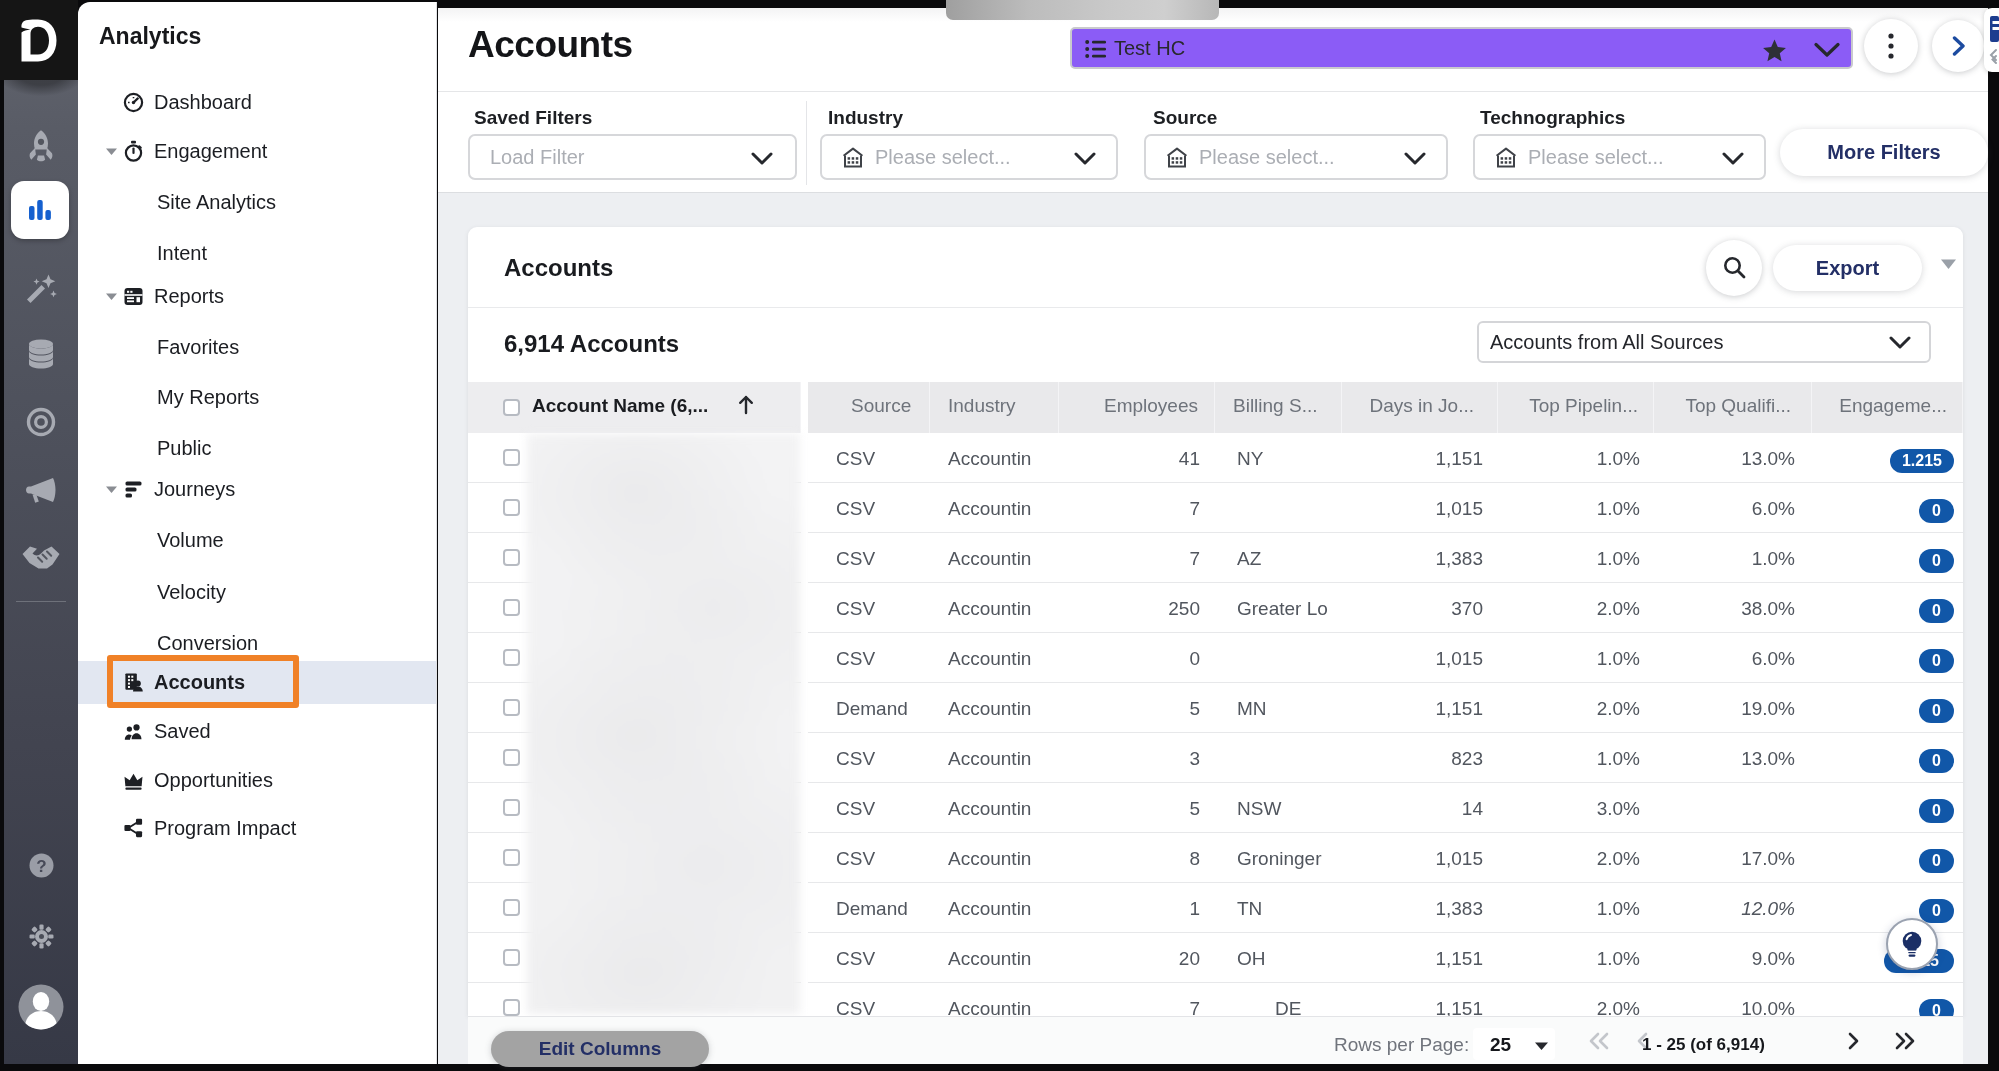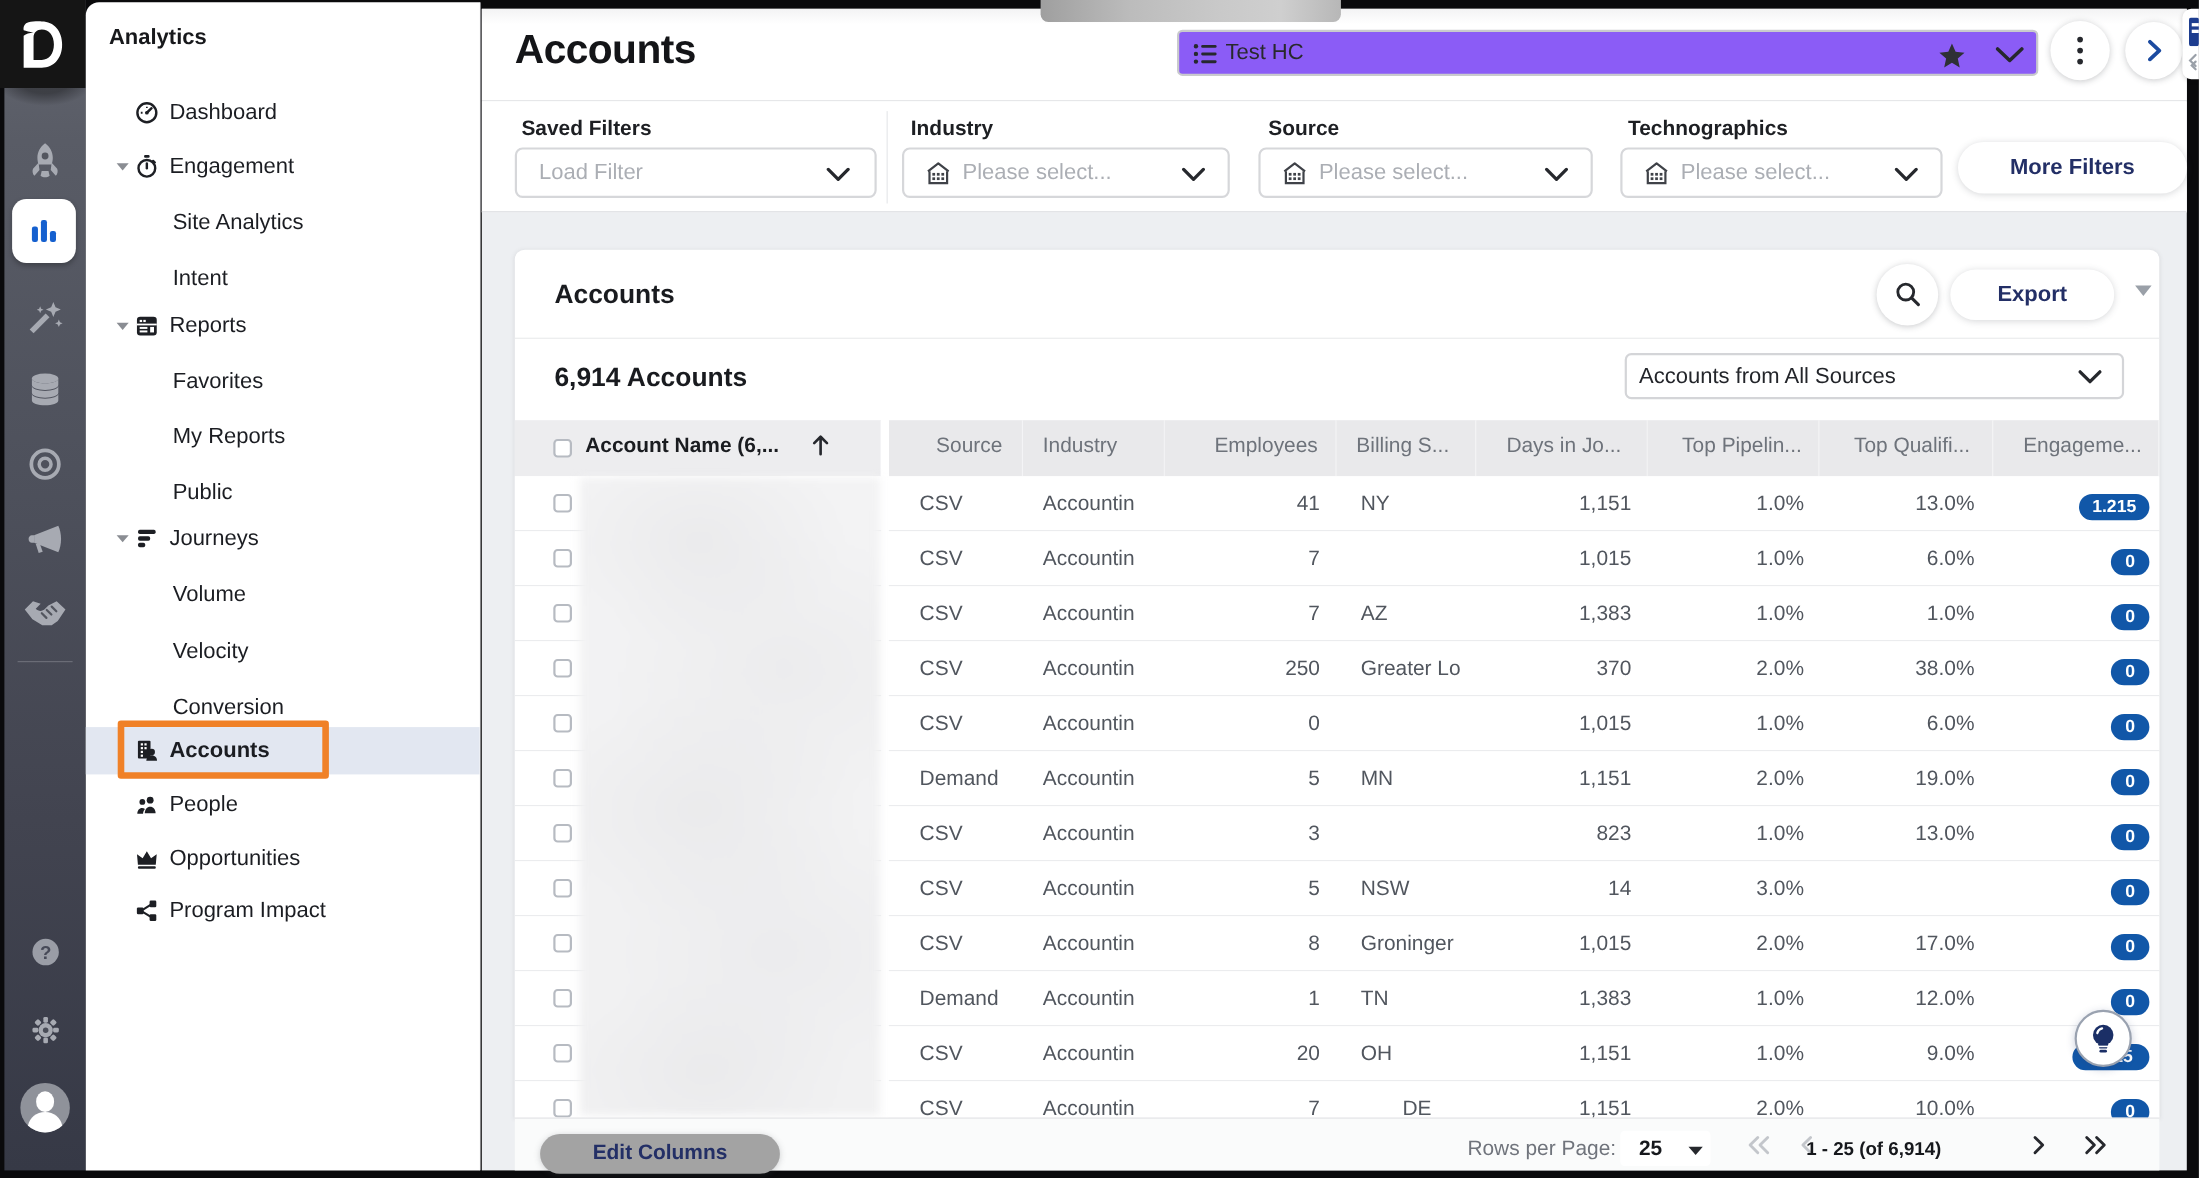--- a/index.html
+++ b/index.html
@@ -15,21 +15,21 @@
   #railshadow { left:4px; top:80px; width:74px; height:18px;
     background:radial-gradient(60% 130% at 50% -40%, rgba(0,0,0,.34) 52%, rgba(0,0,0,0) 100%); }
   .ric { left:4px; width:74px; display:flex; justify-content:center; align-items:center; }
   #tile { left:11px; top:181px; width:58px; height:58px; background:#fff; border-radius:13px;
     box-shadow:0 2px 5px rgba(0,0,0,.25); display:flex; align-items:center; justify-content:center; }
   #railsep { left:16px; top:601px; width:50px; height:1px; background:#6e717a; }
 
   
   #sidebar { left:78px; top:2px; width:359px; height:1062px; background:#fff;
     border-right:1px solid #e2e3e6; border-top-left-radius:12px; }
-  #sidebar h1 { position:absolute; left:21px; top:21px; font-size:20px; font-weight:800; color:#17181b; letter-spacing:0; }
+  #sidebar h1 { position:absolute; left:21px; top:21px; font-size:23px; font-weight:800; color:#17181b; letter-spacing:0; }
   .nav { position:absolute; left:0; width:100%; height:44px; display:flex; align-items:center; color:#1b1d22; font-size:20px; }
   .nav .car { position:absolute; left:27px; width:13px; height:9px; }
   .nav .ic { position:absolute; left:45px; width:21px; height:21px; display:flex; align-items:center; justify-content:center; }
   .nav .lb1 { position:absolute; left:76px; }
   .nav .lb2 { position:absolute; left:79px; }
   #hl-band { left:78px; top:661px; width:358px; height:43px; background:#e2e7f1; }
   #hl-box { left:107px; top:655px; width:192px; height:53px; border:6px solid #f08127; border-radius:3px; }
 
   
   #main { left:438px; top:8px; width:1550px; height:1056px; background:#edeff2; }
@@ -318,21 +318,21 @@
   </div>
   <div class="abs nav" style="left:78px;width:359px;top:709px;">
     <span class="ic">
       <svg width="23" height="21" viewBox="0 0 23 21" fill="#1d1f24">
       <circle cx="14.8" cy="6" r="3.4"></circle>
       <path d="M9.4 19c0-3.8 2.4-6.5 5.4-6.5s5.4 2.7 5.4 6.5z"></path>
       <circle cx="7" cy="7.8" r="2.9"></circle>
       <path d="M2 19.5c0-3.3 2.1-5.7 4.7-5.7 1.1 0 2.1.4 2.9 1.1-1 1.2-1.7 2.8-1.9 4.6z"></path>
     </svg>
     </span>
-    <span class="lb1">People</span>
+    <span class="lb1">Saved</span>
   </div>
   <div class="abs nav" style="left:78px;width:359px;top:758px;">
     <span class="ic">
       <svg width="22" height="21" viewBox="0 0 22 21" fill="#1d1f24">
       <path d="M2.5 16.5 L1.6 6.5 L7 10.2 L11 3.5 L15 10.2 L20.4 6.5 L19.5 16.5 Z"></path>
       <rect x="2.5" y="17.8" width="17" height="2.4" rx="1"></rect>
     </svg>
     </span>
     <span class="lb1">Opportunities</span>
   </div>
@@ -589,21 +589,21 @@
       <div class="badge" style="width:35px;">0</div>
     </div>
     <div class="row" style="top:656px;">
       <div class="cb" style="top:16px;"></div>
       <div class="cell" style="left:368px;">Demand</div>
       <div class="cell" style="left:480px;">Accountin</div>
       <div class="cell num" style="left:591px;width:141px;">1</div>
       <div class="cell" style="left:769px;">TN</div>
       <div class="cell num" style="left:874px;width:141px;">1,383</div>
       <div class="cell num" style="left:1031px;width:141px;">1.0%</div>
-      <div class="cell num" style="left:1186px;width:141px;">12.0%</div>
+      <div class="cell num" style="left:1186px;width:141px;font-style:italic;">12.0%</div>
       <div class="badge" style="width:35px;">0</div>
     </div>
     <div class="row" style="top:706px;">
       <div class="cb" style="top:16px;"></div>
       <div class="cell" style="left:368px;">CSV</div>
       <div class="cell" style="left:480px;">Accountin</div>
       <div class="cell num" style="left:591px;width:141px;">20</div>
       <div class="cell" style="left:769px;">OH</div>
       <div class="cell num" style="left:874px;width:141px;">1,151</div>
       <div class="cell num" style="left:1031px;width:141px;">1.0%</div>

